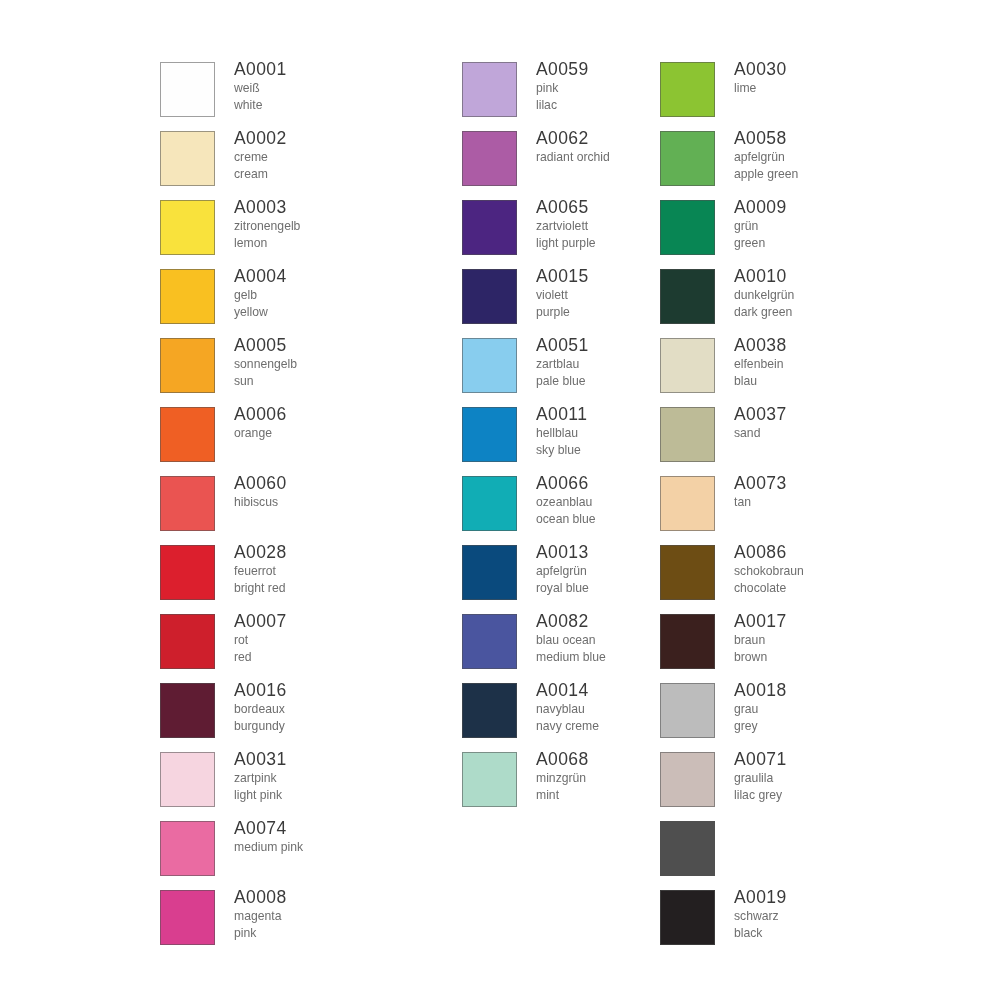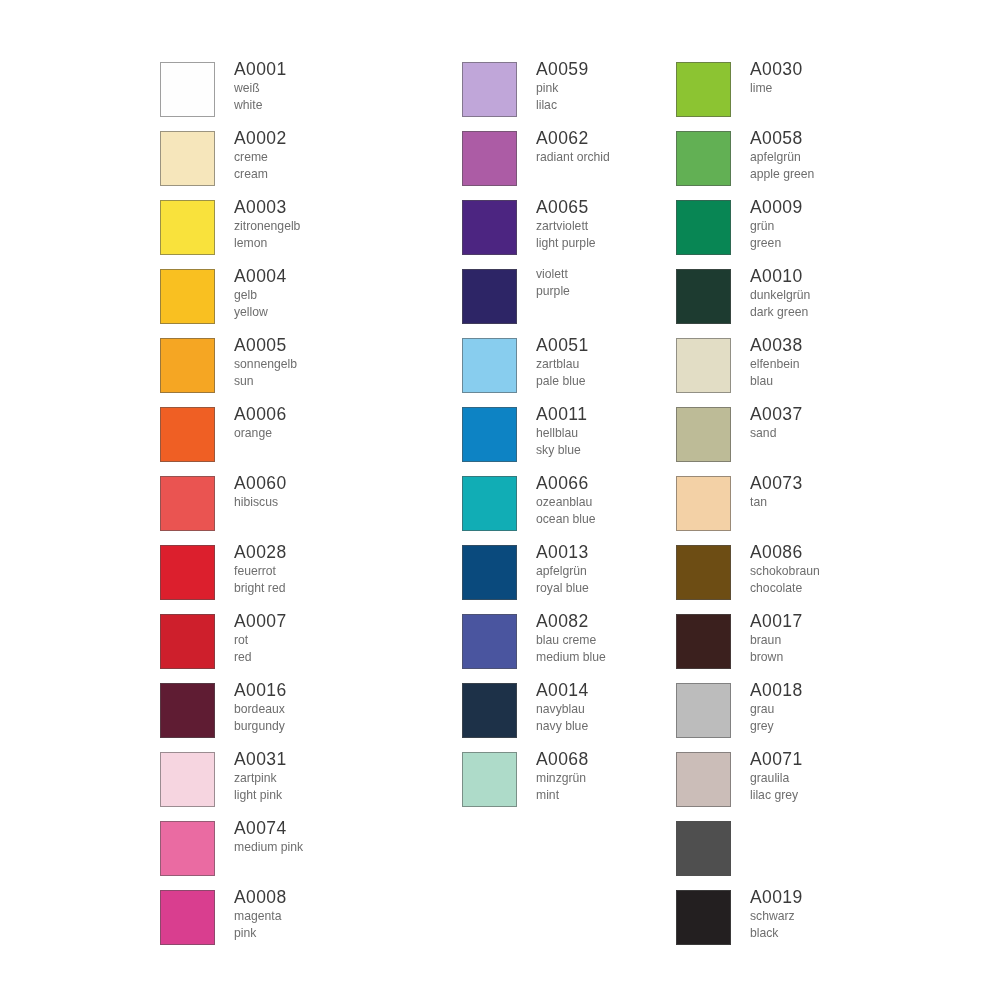--- a/index.html
+++ b/index.html
@@ -13,21 +13,21 @@
     position:relative;
     width:1000px;height:968px;
   }
   .column{
     position:absolute;
     top:62px;
     width:300px;
   }
   .col-0{left:160px;}
   .col-1{left:418px;padding-left:44px;}
-  .col-2{left:676px;}
+  .col-2{left:660px;}
 
   .swatch-row{
     position:relative;
     height:57px;
     margin-bottom:12px;
   }
   .swatch{
     position:absolute;
     left:0;top:0;
     width:55px;height:55px;
@@ -181,20 +181,21 @@
         <div class="swatch" style="background: rgb(76, 37, 129);"></div>
         <div class="labels">
           <div class="code">A0065</div>
           <div class="name">zartviolett</div>
           <div class="name">light purple</div>
         </div>
       </div>
       <div class="swatch-row">
         <div class="swatch" style="background: rgb(45, 37, 102);"></div>
         <div class="labels">
+          <div class="code">A0015</div>
           <div class="name">violett</div>
           <div class="name">purple</div>
         </div>
       </div>
       <div class="swatch-row">
         <div class="swatch" style="background: rgb(136, 205, 238);"></div>
         <div class="labels">
           <div class="code">A0051</div>
           <div class="name">zartblau</div>
           <div class="name">pale blue</div>
@@ -221,30 +222,30 @@
         <div class="labels">
           <div class="code">A0013</div>
           <div class="name">apfelgrün</div>
           <div class="name">royal blue</div>
         </div>
       </div>
       <div class="swatch-row">
         <div class="swatch" style="background: rgb(74, 85, 159);"></div>
         <div class="labels">
           <div class="code">A0082</div>
-          <div class="name">blau creme</div>
+          <div class="name">blau ocean</div>
           <div class="name">medium blue</div>
         </div>
       </div>
       <div class="swatch-row">
         <div class="swatch" style="background: rgb(29, 49, 72);"></div>
         <div class="labels">
           <div class="code">A0014</div>
           <div class="name">navyblau</div>
-          <div class="name">navy blue</div>
+          <div class="name">navy creme</div>
         </div>
       </div>
       <div class="swatch-row">
         <div class="swatch" style="background: rgb(174, 219, 201);"></div>
         <div class="labels">
           <div class="code">A0068</div>
           <div class="name">minzgrün</div>
           <div class="name">mint</div>
         </div>
       </div>

